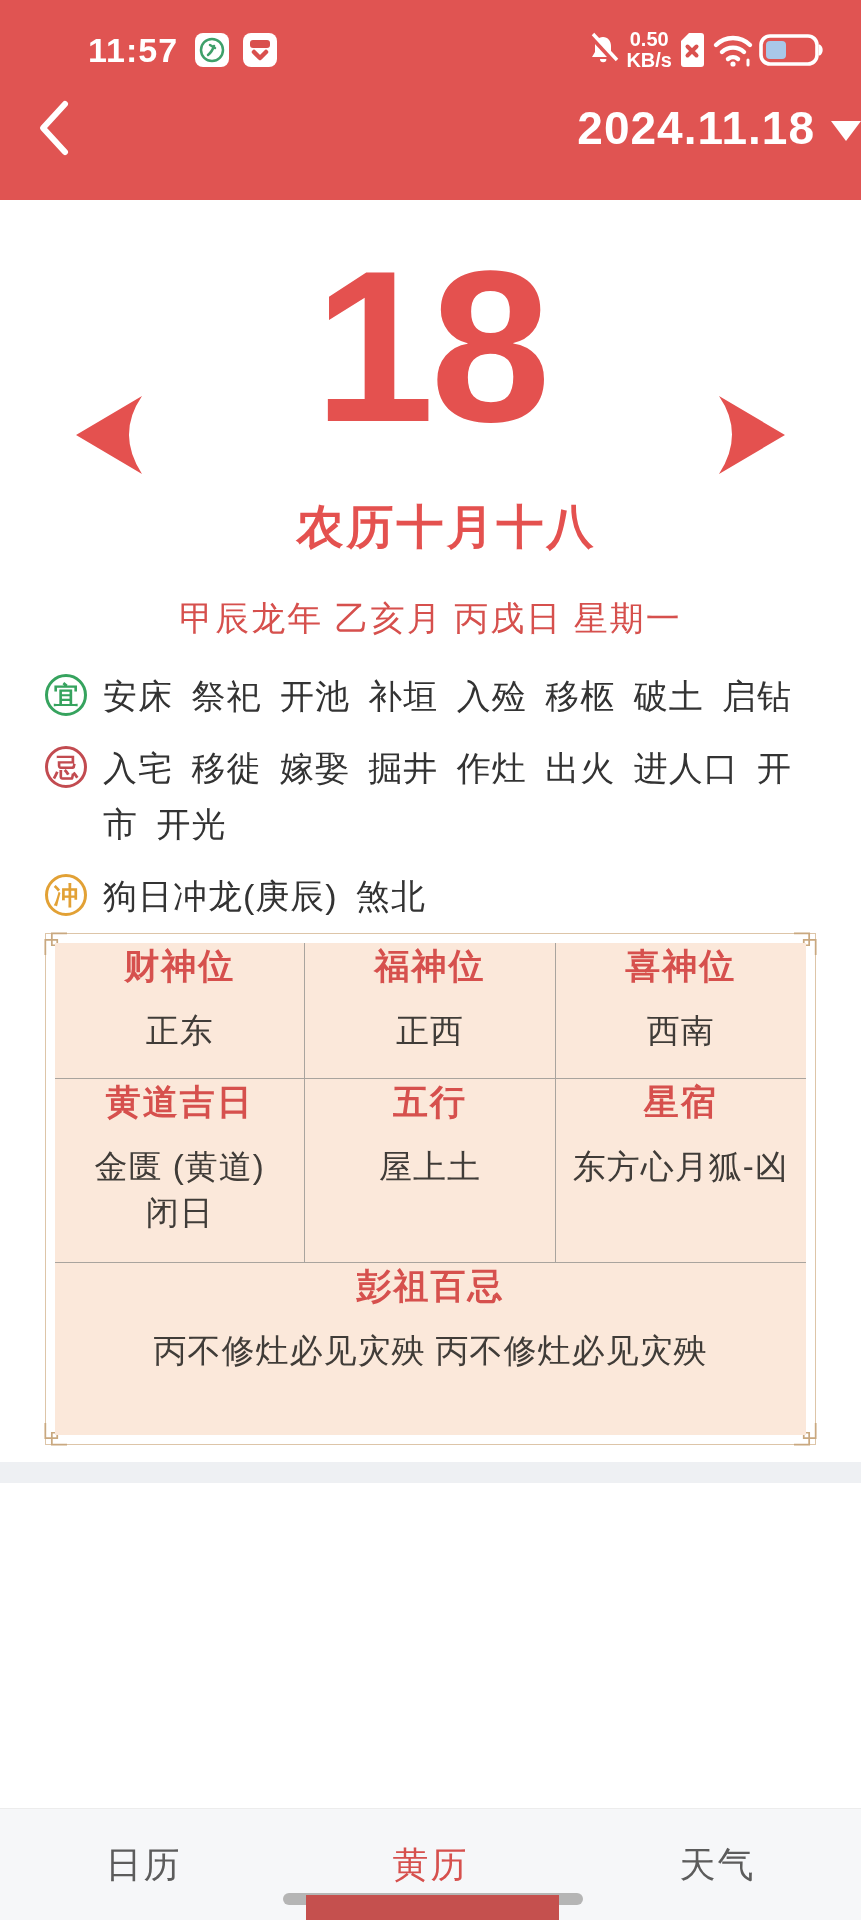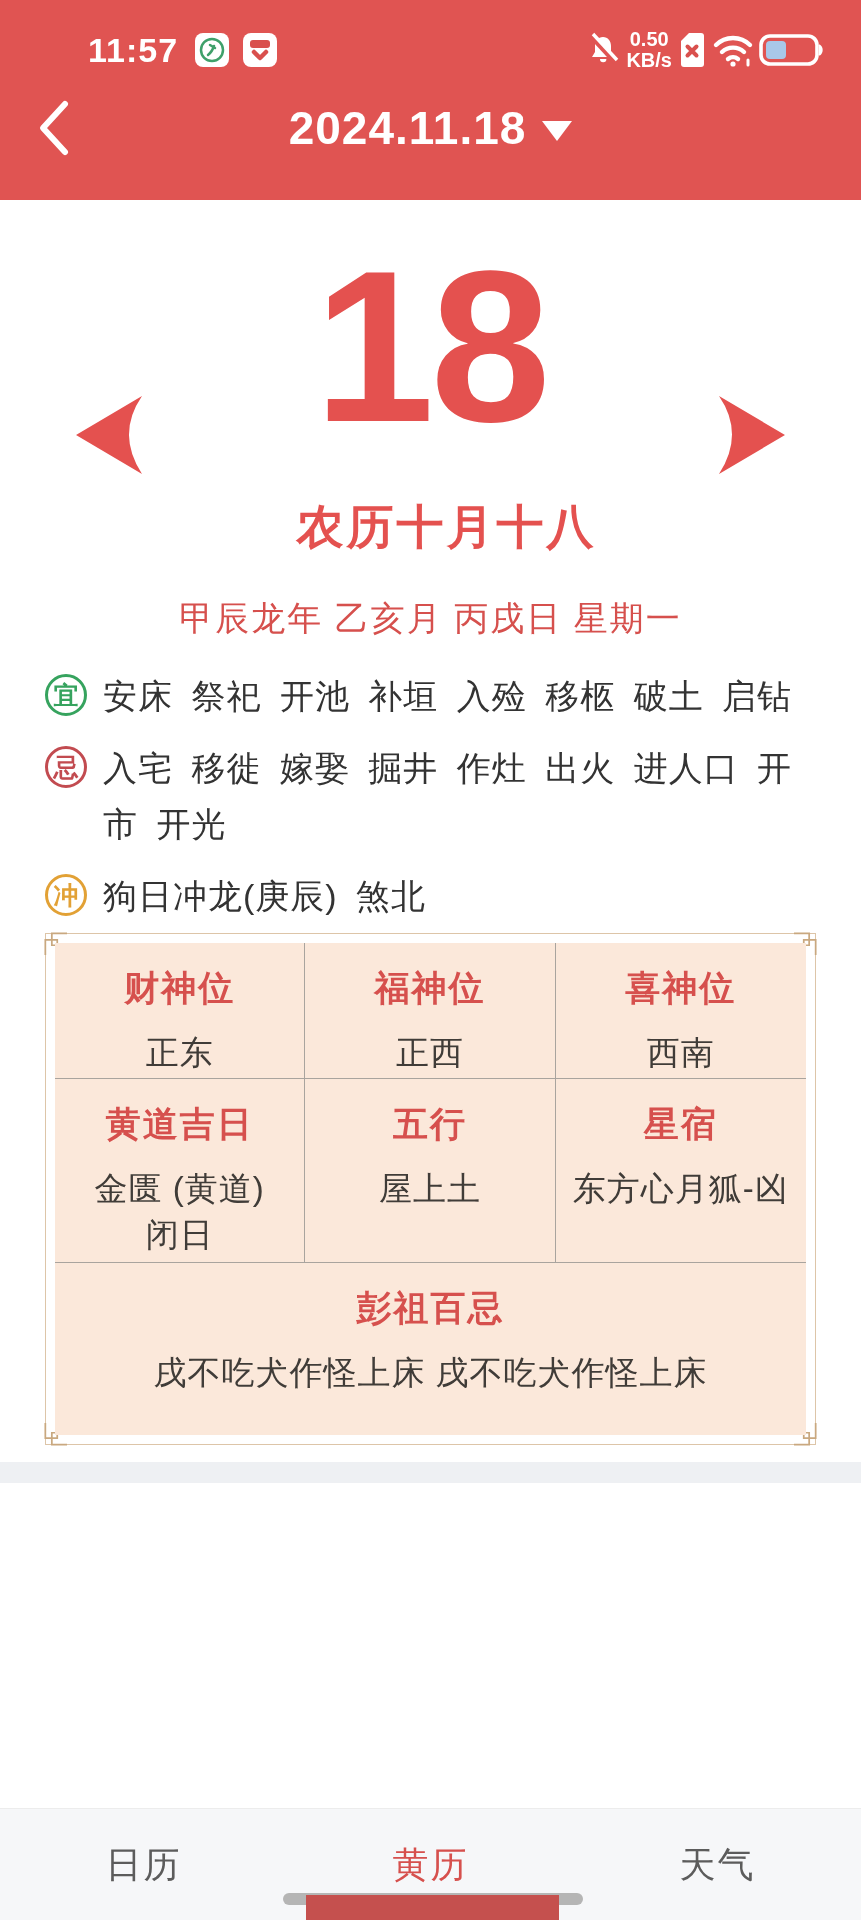--- a/index.html
+++ b/index.html
@@ -21,21 +21,21 @@
 
   
   .header{position:absolute;top:0;left:0;width:861px;height:200px;background:var(--header-red);}
   .status-bar{position:absolute;top:26px;left:40px;right:36px;height:48px;display:flex;align-items:center;color:#fff;}
   .time{font-size:34px;font-weight:bold;letter-spacing:1px;margin-left:48px;}
   .sb-left-icons{display:flex;align-items:center;gap:12px;margin-left:16px;}
   .sb-right{margin-left:auto;display:flex;align-items:center;gap:5px;}
   .net-speed{display:flex;flex-direction:column;align-items:center;line-height:21px;font-size:20px;font-weight:bold;}
   .nav-row{position:absolute;top:88px;left:0;width:100%;height:80px;}
   .back-btn{position:absolute;left:30px;top:8px;width:48px;height:64px;display:flex;align-items:center;justify-content:center;}
-  .nav-title{position:absolute;left:0;top:0;width:100%;height:80px;display:flex;align-items:center;justify-content:center;gap:16px;color:#fff;}
+  .nav-title{position:absolute;left:0;top:0;width:100%;height:80px;display:flex;align-items:center;justify-content:flex-end;gap:16px;color:#fff;}
   .nav-title .t{font-size:46px;font-weight:bold;letter-spacing:1px;}
   .caret-down{width:0;height:0;border-left:15px solid transparent;border-right:15px solid transparent;border-top:20px solid #ffffff;margin-top:6px;}
 
   
   .big-day{position:absolute;top:218px;left:0;width:100%;height:256px;line-height:256px;text-align:center;
            font-size:216px;font-weight:bold;color:var(--accent);letter-spacing:-4px;}
   .arrow{position:absolute;top:390px;width:80px;height:90px;}
   .arrow.left{left:70px;}
   .arrow.right{right:70px;}
 
@@ -54,21 +54,21 @@
   .badge.chong{border-color:var(--chong-orange);color:var(--chong-orange);}
   .entry .txt{margin-left:16px;font-size:34px;line-height:56px;color:var(--text-dark);
               letter-spacing:1px;word-spacing:8px;width:700px;}
 
   
   .almanac{position:absolute;left:45px;top:933px;width:771px;height:512px;border:1px solid var(--box-border);background:#fff;}
   .almanac .grid{position:absolute;left:9px;top:9px;right:9px;bottom:9px;background:var(--peach);
                  display:grid;grid-template-rows:136px 184px 1fr;}
   .a-row{display:grid;grid-template-columns:1fr 1fr 1fr;border-bottom:1px solid var(--grid-line);}
   .a-row:last-child{border-bottom:none;}
-  .a-cell{border-right:1px solid var(--grid-line);text-align:center;padding-top:22px;}
+  .a-cell{border-right:1px solid var(--grid-line);text-align:center;}
   .a-cell:last-child{border-right:none;}
   .a-label{font-size:35px;font-weight:bold;color:var(--dark-red);letter-spacing:2px;}
   .a-value{font-size:33px;color:#403c38;margin-top:18px;line-height:46px;letter-spacing:1px;}
   .a-row.single{grid-template-columns:1fr;}
   .orn{position:absolute;width:26px;height:26px;}
   .orn.tl{left:-5px;top:-5px;}
   .orn.tr{right:-5px;top:-5px;transform:scaleX(-1);}
   .orn.bl{left:-5px;bottom:-5px;transform:scaleY(-1);}
   .orn.br{right:-5px;bottom:-5px;transform:scale(-1,-1);}
 
@@ -226,21 +226,21 @@
         <div class="a-value">屋上土</div>
       </div>
       <div class="a-cell">
         <div class="a-label">星宿</div>
         <div class="a-value">东方心月狐-凶</div>
       </div>
     </div>
     <div class="a-row single">
       <div class="a-cell">
         <div class="a-label">彭祖百忌</div>
-        <div class="a-value">戌不吃犬作怪上床 戌不吃犬作怪上床</div>
+        <div class="a-value">丙不修灶必见灾殃 丙不修灶必见灾殃</div>
       </div>
     </div>
   </div>
 </div>
 
 <div class="section-divider"></div>
 
 <div class="bottom-bar">
   <span class="tab">日历</span>
   <span class="tab active">黄历</span>

